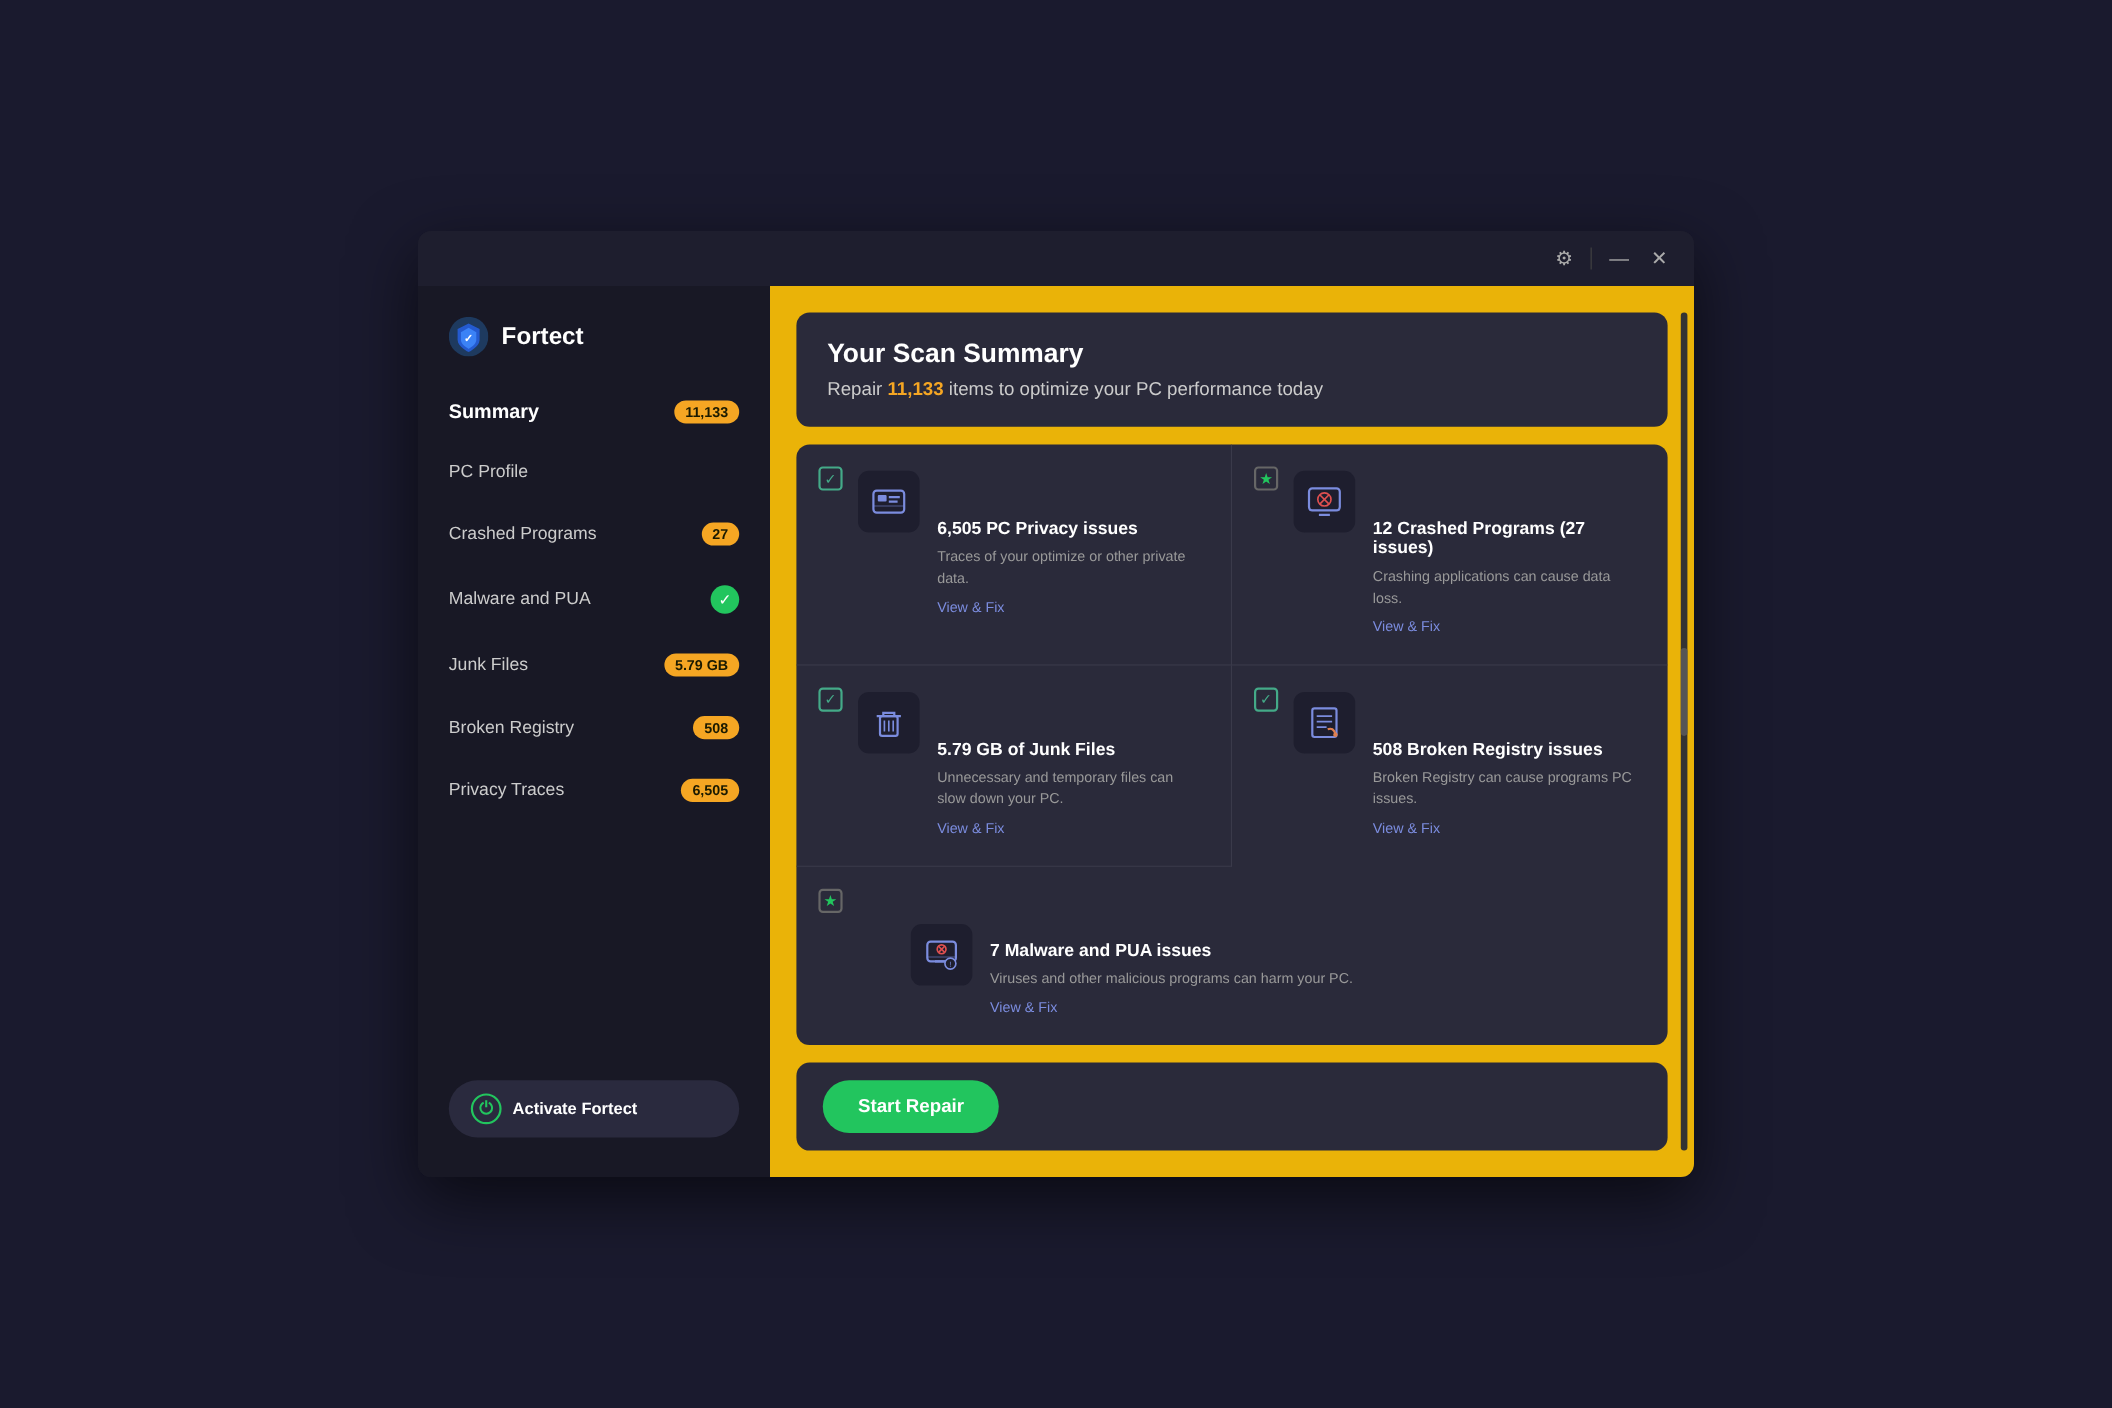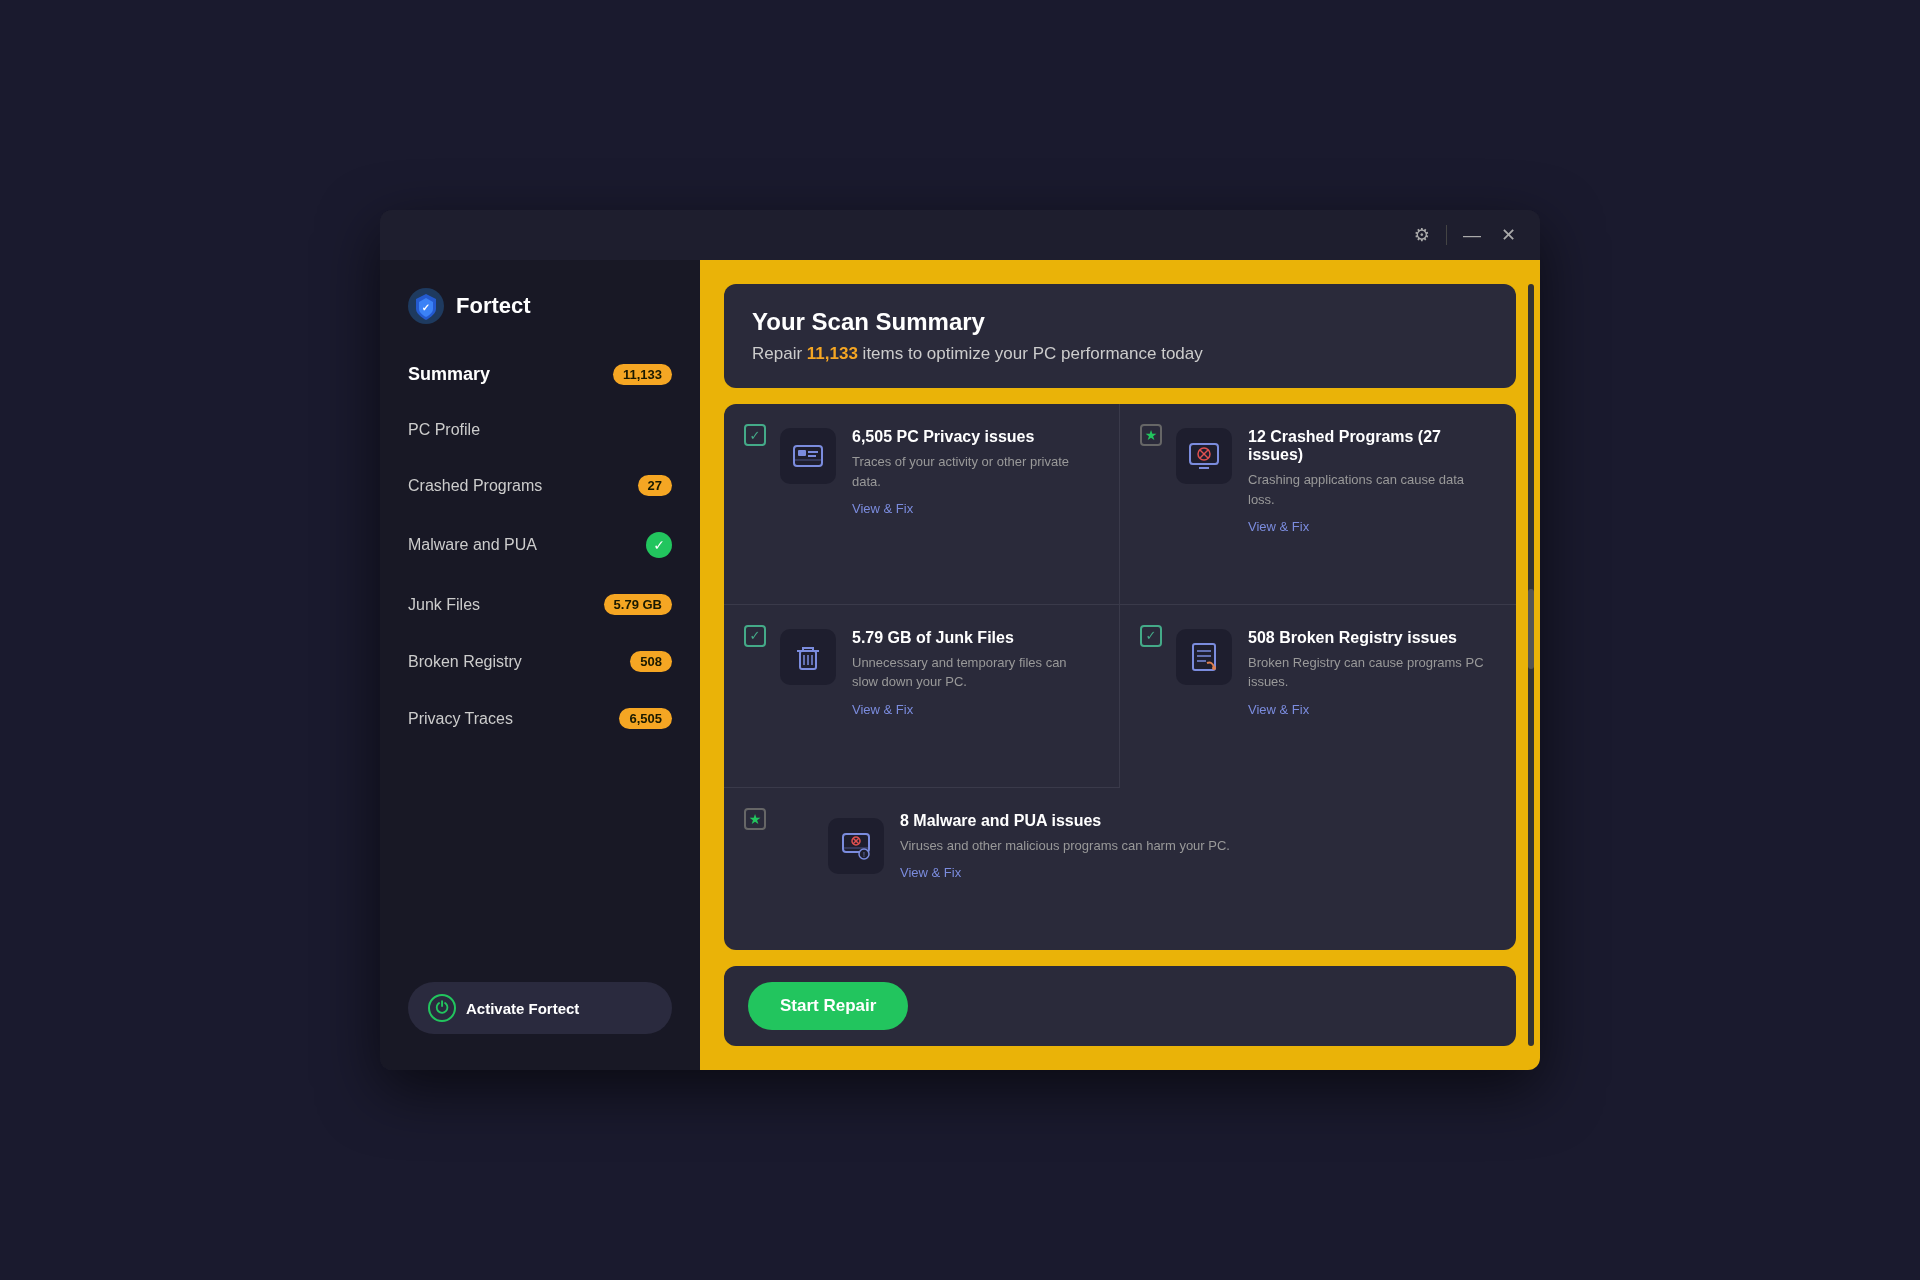--- a/index.html
+++ b/index.html
@@ -249,20 +249,21 @@
       height: 56px;
       background: #1e1e2e;
       border-radius: 10px;
       display: flex;
       align-items: center;
       justify-content: center;
       flex-shrink: 0;
     }
     .issue-content {
       flex: 1;
+      margin-top: 44px;
     }
     .issue-title {
       font-size: 16px;
       font-weight: 700;
       color: #fff;
       margin-bottom: 6px;
     }
     .issue-desc {
       font-size: 13px;
       color: #999;
@@ -418,21 +419,21 @@
               <svg width="36" height="36" viewBox="0 0 36 36">
                 <rect x="4" y="8" width="28" height="20" rx="3" fill="none" stroke="#7b8cde" stroke-width="2"></rect>
                 <rect x="8" y="12" width="8" height="6" rx="1" fill="#7b8cde"></rect>
                 <line x1="18" y1="14" x2="28" y2="14" stroke="#7b8cde" stroke-width="2"></line>
                 <line x1="18" y1="18" x2="26" y2="18" stroke="#7b8cde" stroke-width="2"></line>
                 <line x1="4" y1="22" x2="32" y2="22" stroke="#7b8cde" stroke-width="1" opacity="0.5"></line>
               </svg>
             </div>
             <div class="issue-content">
               <div class="issue-title">6,505 PC Privacy issues</div>
-              <div class="issue-desc">Traces of your activity or other private data.</div>
+              <div class="issue-desc">Traces of your optimize or other private data.</div>
               <span class="view-fix-link">View &amp; Fix</span>
             </div>
           </div>
         </div>
 
         <div class="issue-card">
           <div class="issue-checkbox">
             <div class="star-check">
               <div class="star-bg"></div>
               <span class="star-fg">★</span>
@@ -517,21 +518,21 @@
                 <line x1="5" y1="20" x2="31" y2="20" stroke="#7b8cde" stroke-width="1" opacity="0.5"></line>
                 <line x1="12" y1="24" x2="24" y2="24" stroke="#7b8cde" stroke-width="2"></line>
                 <circle cx="18" cy="13" r="4" fill="none" stroke="#e05050" stroke-width="1.5"></circle>
                 <line x1="15" y1="10" x2="21" y2="16" stroke="#e05050" stroke-width="1.5"></line>
                 <line x1="21" y1="10" x2="15" y2="16" stroke="#e05050" stroke-width="1.5"></line>
                 <circle cx="26" cy="26" r="5" fill="#1e1e2e" stroke="#7b8cde" stroke-width="1.5"></circle>
                 <text x="26" y="29" text-anchor="middle" fill="#7b8cde" font-size="7">!</text>
               </svg>
             </div>
             <div class="issue-content">
-              <div class="issue-title">8 Malware and PUA issues</div>
+              <div class="issue-title">7 Malware and PUA issues</div>
               <div class="issue-desc">Viruses and other malicious programs can harm your PC.</div>
               <span class="view-fix-link">View &amp; Fix</span>
             </div>
           </div>
         </div>
       </div>
 
       <div class="bottom-bar">
         <button class="start-repair-btn">Start Repair</button>
       </div>

